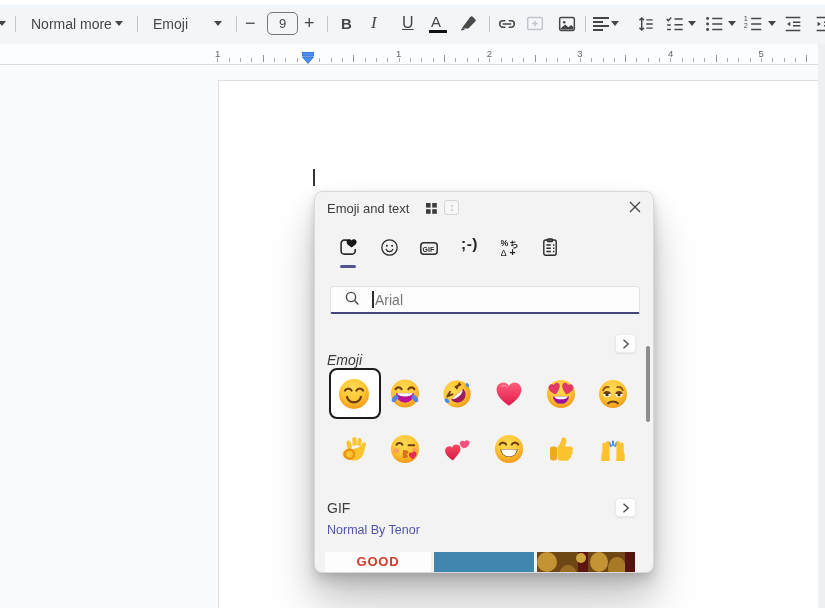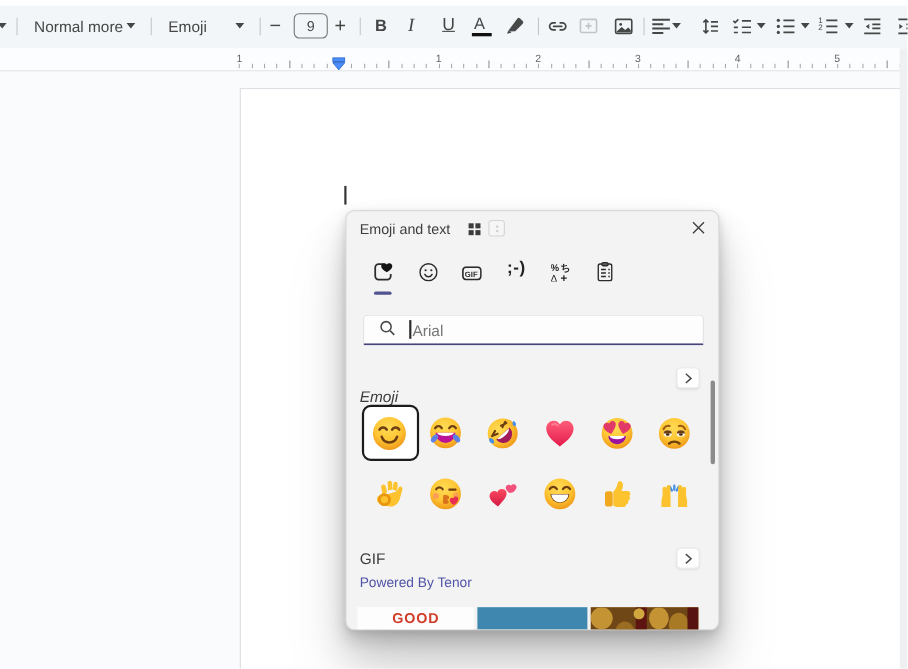--- a/index.html
+++ b/index.html
@@ -388,21 +388,21 @@
         <path d="M5.3 18 L5.3 11.2 a1.8 1.8 0 0 1 3.6 0 V15 M8.9 14.5 V9.8 a1.8 1.8 0 0 1 3.6 0 V15.8 L12.7 28 H4.3 C4.3 24 4 21.3 5.3 18 Z" fill="#fcc32f"></path>
         <path d="M26.7 18 L26.7 11.2 a1.8 1.8 0 0 0 -3.6 0 V15 M23.1 14.5 V9.8 a1.8 1.8 0 0 0 -3.6 0 V15.8 L19.3 28 H27.7 C27.7 24 28 21.3 26.7 18 Z" fill="#fcc32f"></path>
       </svg>
 
     <div class="seclbl" style="top:308px;">GIF</div>
     <div class="morebtn" style="left:300px; top:306px;">
         <svg width="8" height="10" viewBox="0 0 8 10">
           <path d="M1.5 0.8 L6.2 5 L1.5 9.2" fill="none" stroke="#4c4c4c" stroke-width="1.4"></path>
         </svg>
       </div>
-    <div id="tenor">Powered By Tenor</div>
+    <div id="tenor">Normal By Tenor</div>
     <div class="thumb" style="left:10px; width:106px; background:#fdfdfd; text-align:center;"><span style="font-size:13px; font-weight:bold; color:#d13c28; letter-spacing:0.8px; line-height:20px;">GOOD</span></div>
     <div class="thumb" style="left:119px; width:100px; background:#3f87ae;"></div>
     <div class="thumb" style="left:222px; width:98px; background:#8a5a20; overflow:hidden;"><svg width="98" height="40" viewBox="0 0 98 40">
           <rect width="98" height="40" fill="#6f4716"></rect>
           <ellipse cx="10" cy="10" rx="10" ry="10" fill="#c49334"></ellipse>
           <ellipse cx="31" cy="24" rx="9" ry="11" fill="#9a6d22"></ellipse>
           <rect x="41" y="0" width="10" height="40" fill="#5e1411"></rect>
           <ellipse cx="62" cy="10" rx="9" ry="10" fill="#c49334"></ellipse>
           <ellipse cx="57" cy="33" rx="8" ry="8" fill="#2e1a06"></ellipse>
           <ellipse cx="80" cy="16" rx="9" ry="11" fill="#a87a26"></ellipse>

